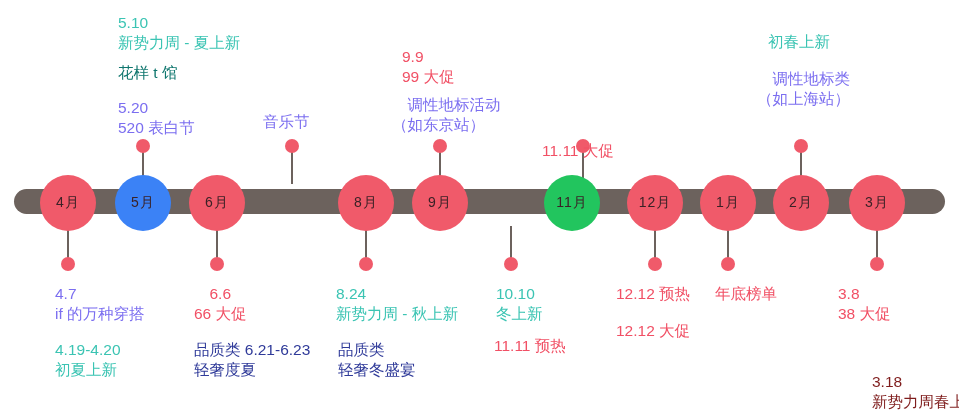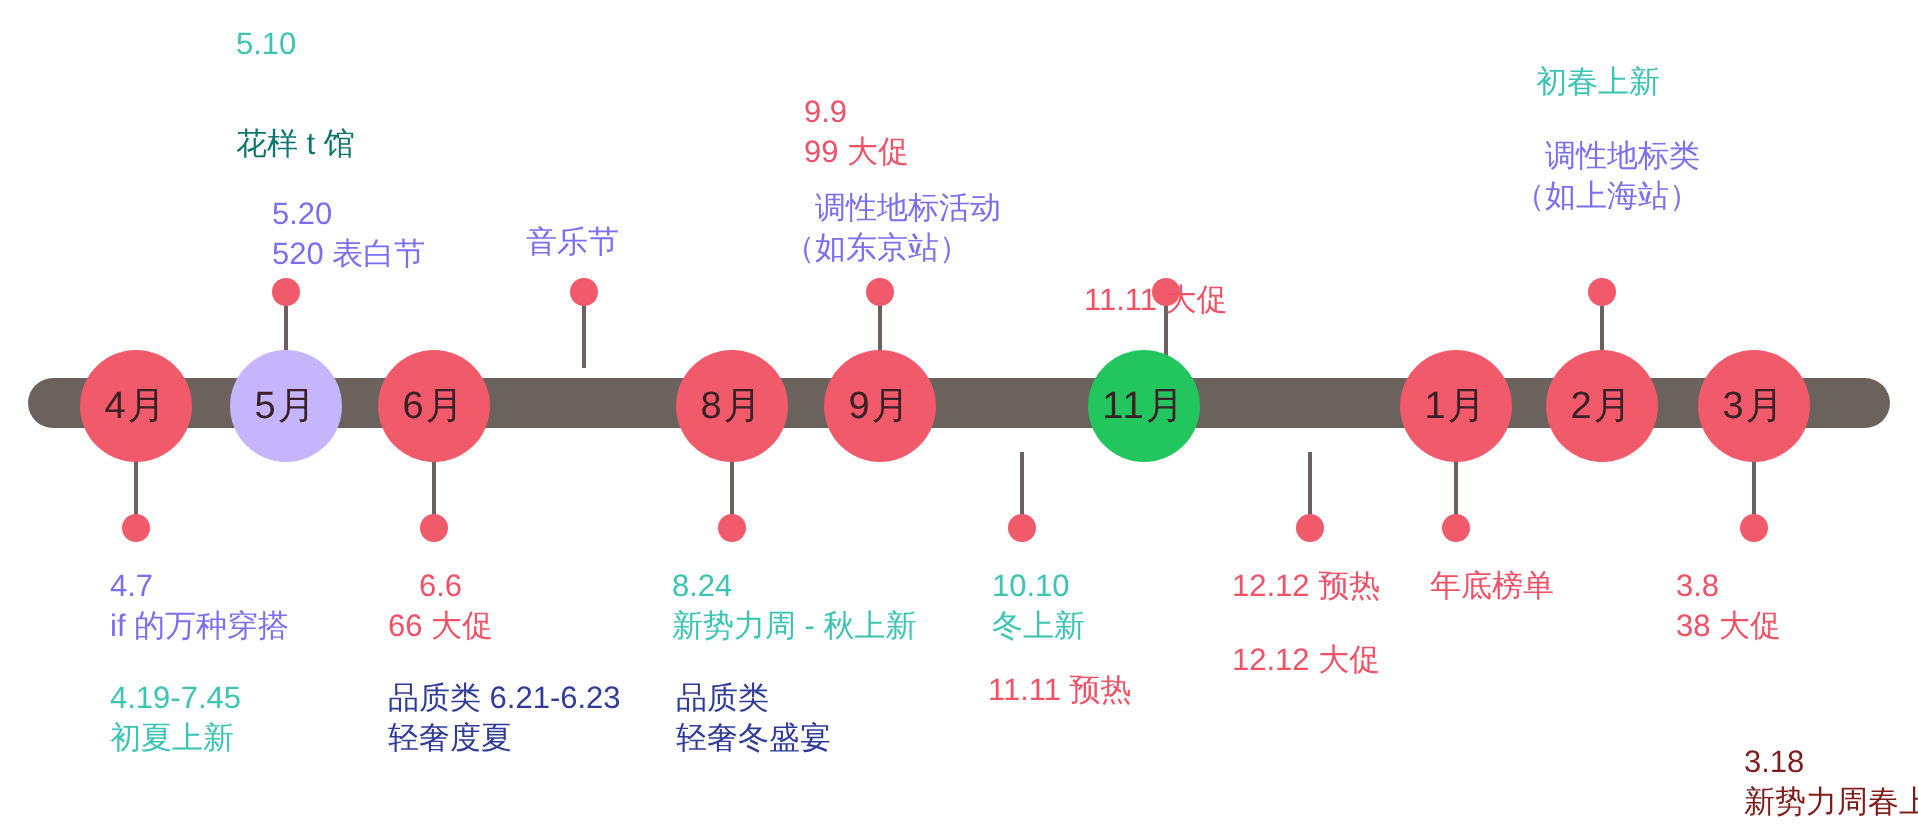--- a/index.html
+++ b/index.html
@@ -21,21 +21,21 @@
   }
   .month-circle {
     position: absolute;
     top: 175px;
     width: 56px; height: 56px;
     border-radius: 50%;
     display: flex; align-items: center; justify-content: center;
     z-index: 3;
   }
   .month-circle span {
-    font-size: 19px;
+    font-size: 14px;
     letter-spacing: 1px;
   }
   .stem {
     position: absolute;
     width: 2px;
     z-index: 0;
   }
   .stem-dot {
     position: absolute;
     width: 14px; height: 14px;
@@ -75,51 +75,55 @@
     <div class="stem-dot" style="left: 504px; background: rgb(240, 90, 106); top: 257px;"></div>
     <div class="stem" style="left: 654px; background: rgb(108, 98, 93); top: 226px; height: 37px;"></div>
     <div class="stem-dot" style="left: 648px; background: rgb(240, 90, 106); top: 257px;"></div>
     <div class="stem" style="left: 727px; background: rgb(108, 98, 93); top: 226px; height: 37px;"></div>
     <div class="stem-dot" style="left: 721px; background: rgb(240, 90, 106); top: 257px;"></div>
     <div class="stem" style="left: 876px; background: rgb(108, 98, 93); top: 226px; height: 37px;"></div>
     <div class="stem-dot" style="left: 870px; background: rgb(240, 90, 106); top: 257px;"></div>
     <div class="month-circle" style="left: 40px; background: rgb(240, 90, 106);">
       <span style="color: rgb(58, 33, 38);">4月</span>
     </div>
-    <div class="month-circle" style="left: 115px; background: #c4b5fd;">
+    <div class="month-circle" style="left: 115px; background: #3b82f6;">
       <span style="color: rgb(58, 33, 38);">5月</span>
     </div>
     <div class="month-circle" style="left: 189px; background: rgb(240, 90, 106);">
       <span style="color: rgb(58, 33, 38);">6月</span>
     </div>
     <div class="month-circle" style="left: 338px; background: rgb(240, 90, 106);">
       <span style="color: rgb(58, 33, 38);">8月</span>
     </div>
     <div class="month-circle" style="left: 412px; background: rgb(240, 90, 106);">
       <span style="color: rgb(58, 33, 38);">9月</span>
     </div>
     <div class="month-circle" style="left: 544px; background: #22c55e; text-align: right;">
       <span style="color: rgb(58, 33, 38);">11月</span>
     </div>
+    <div class="month-circle" style="left: 627px; background: rgb(240, 90, 106);">
+      <span style="color: rgb(58, 33, 38);">12月</span>
+    </div>
     <div class="month-circle" style="left: 700px; background: rgb(240, 90, 106);">
       <span style="color: rgb(58, 33, 38);">1月</span>
     </div>
     <div class="month-circle" style="left: 773px; background: rgb(240, 90, 106);">
       <span style="color: rgb(58, 33, 38);">2月</span>
     </div>
     <div class="month-circle" style="left: 849px; background: rgb(240, 90, 106);">
       <span style="color: rgb(58, 33, 38);">3月</span>
     </div>
     <div class="event" style="left: 118px; top: 13px; color: rgb(59, 196, 179);">
       <div>5.10</div>
+      <div>新势力周 - 夏上新</div>
     </div>
     <div class="event" style="left: 118px; top: 63px; color: #0f766e;">
       <div>花样 t 馆</div>
     </div>
-    <div class="event" style="left: 118px; top: 98px; color: rgb(123, 110, 240); margin-left: 18px;">
+    <div class="event" style="left: 118px; top: 98px; color: rgb(123, 110, 240);">
       <div>5.20</div>
       <div>520 表白节</div>
     </div>
     <div class="event" style="left: 263px; top: 112px; color: rgb(123, 110, 240);">
       <div>音乐节</div>
     </div>
     <div class="event" style="left: 402px; top: 47px; color: rgb(241, 80, 101);">
       <div>9.9</div>
       <div>99 大促</div>
     </div>
@@ -135,21 +139,21 @@
     </div>
     <div class="event" style="left: 757px; top: 69px; color: rgb(123, 110, 240);">
       <div>　调性地标类</div>
       <div>（如上海站）</div>
     </div>
     <div class="event" style="left: 55px; top: 284px; color: rgb(123, 110, 240);">
       <div>4.7</div>
       <div>if 的万种穿搭</div>
     </div>
     <div class="event" style="left: 55px; top: 340px; color: rgb(59, 196, 179);">
-      <div>4.19-7.45</div>
+      <div>4.19-4.20</div>
       <div>初夏上新</div>
     </div>
     <div class="event" style="left: 194px; top: 284px; color: rgb(241, 80, 101); text-align: center;">
       <div>6.6</div>
       <div>66 大促</div>
     </div>
     <div class="event" style="left: 194px; top: 340px; color: rgb(47, 58, 153);">
       <div>品质类 6.21-6.23</div>
       <div>轻奢度夏</div>
     </div>

